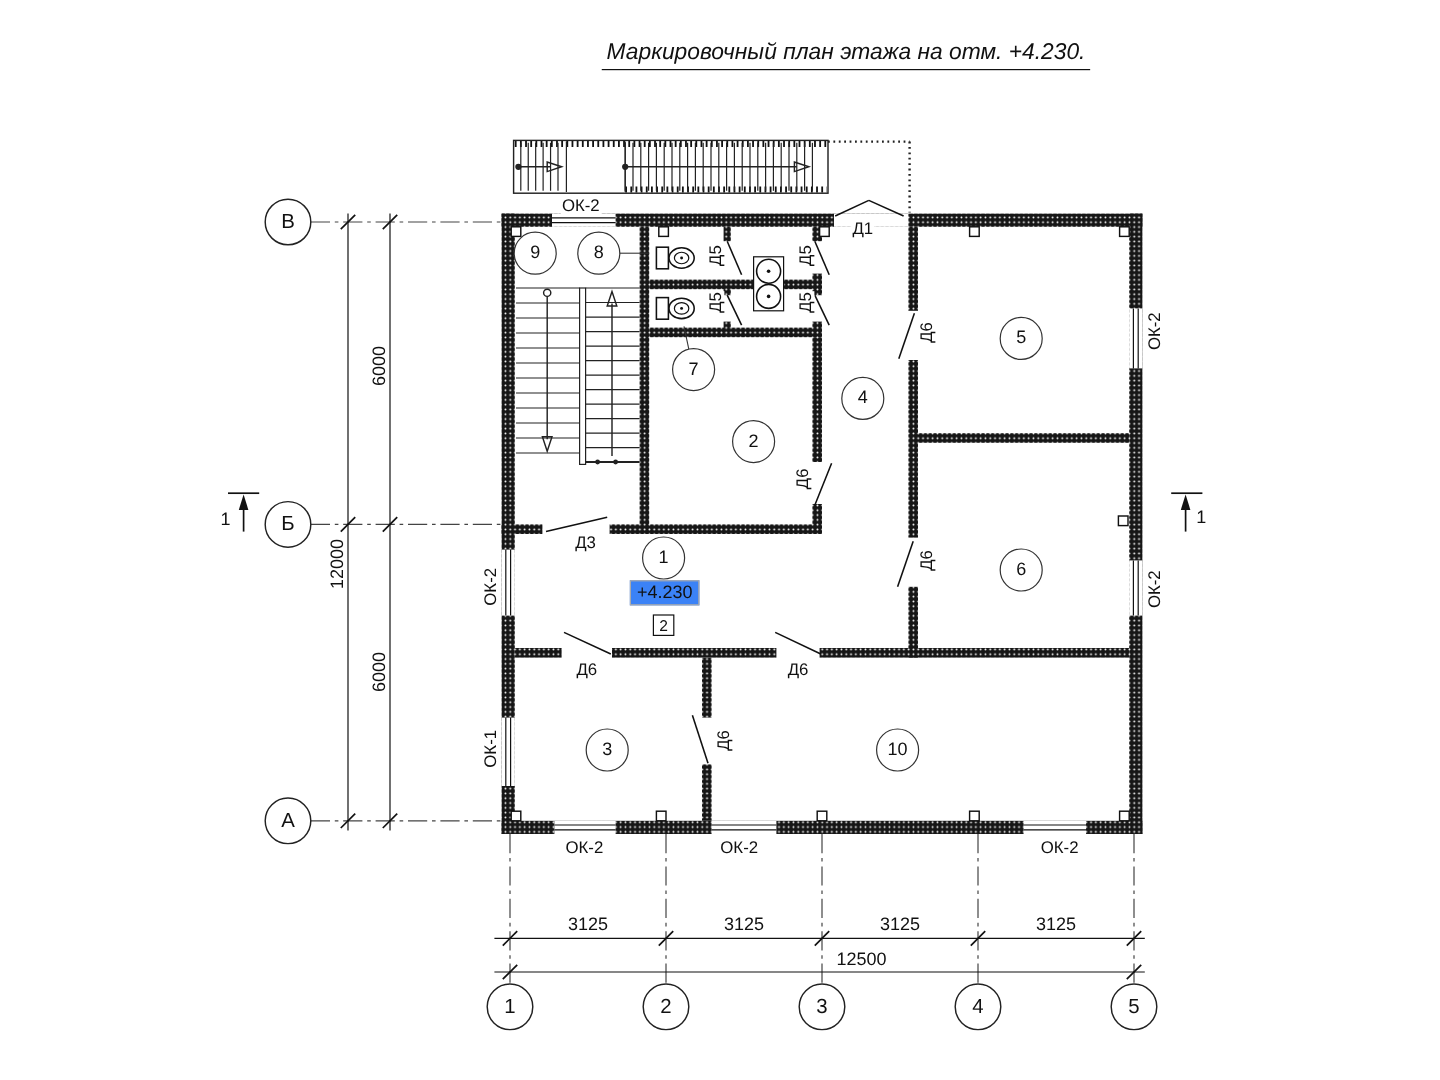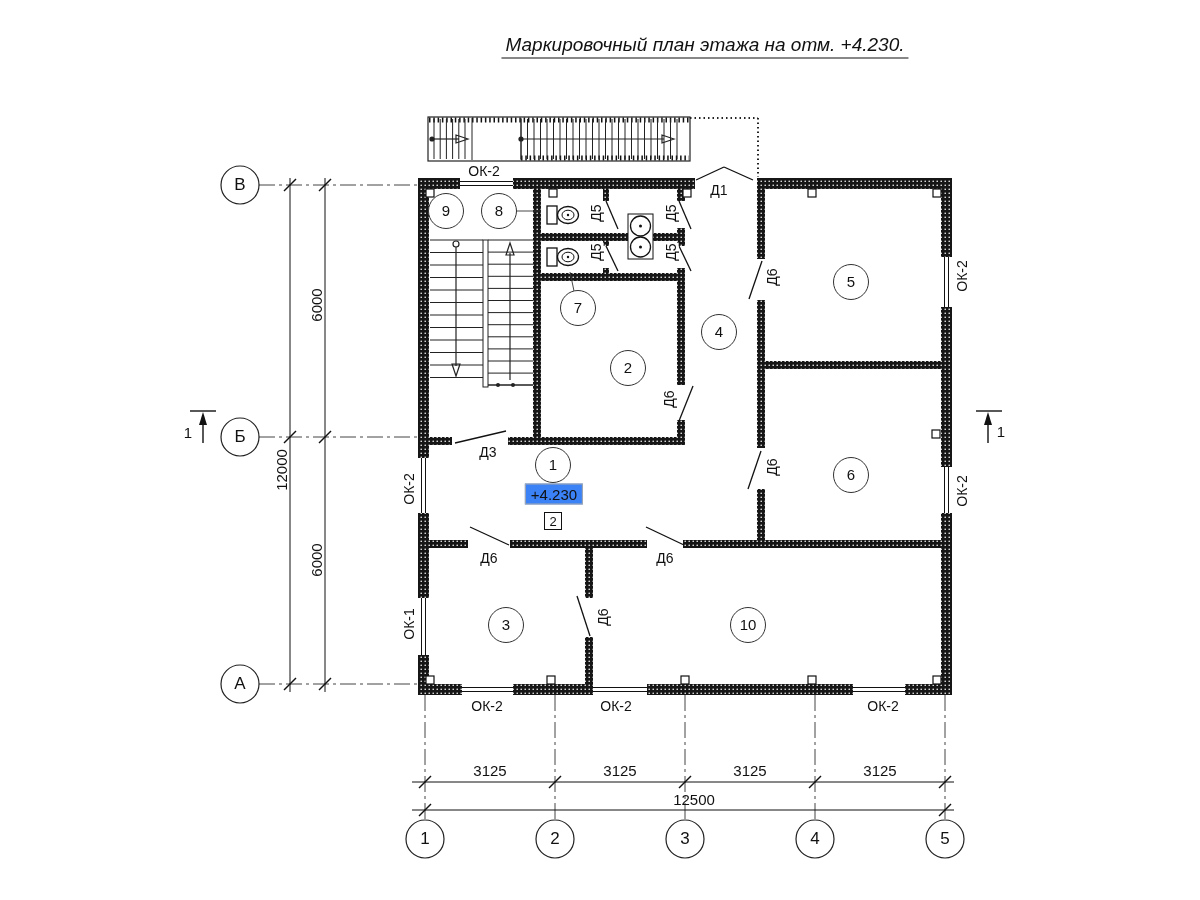--- a/index.html
+++ b/index.html
@@ -310,21 +310,21 @@
 <div class="lbl axis-lbl" style="left:425px;top:839px">1</div>
 <div class="lbl axis-lbl" style="left:555px;top:839px">2</div>
 <div class="lbl axis-lbl" style="left:685px;top:839px">3</div>
 <div class="lbl axis-lbl" style="left:815px;top:839px">4</div>
 <div class="lbl axis-lbl" style="left:945px;top:839px">5</div>
 
 <div class="lbl dim nobg" style="left:490px;top:771px">3125</div>
 <div class="lbl dim nobg" style="left:620px;top:771px">3125</div>
 <div class="lbl dim nobg" style="left:750px;top:771px">3125</div>
 <div class="lbl dim nobg" style="left:880px;top:771px">3125</div>
-<div class="lbl dim nobg" style="left:694px;top:800px">12500</div>
+<div class="lbl dim nobg" style="left:718px;top:800px">12500</div>
 <div class="lbl dim rot nobg" style="left:317px;top:305px">6000</div>
 <div class="lbl dim rot nobg" style="left:317px;top:560px">6000</div>
 <div class="lbl dim rot nobg" style="left:282px;top:470px">12000</div>
 
 <div class="lbl" style="left:484px;top:171px">ОК-2</div>
 <div class="lbl rot" style="left:409px;top:489px">ОК-2</div>
 <div class="lbl rot" style="left:409px;top:624px">ОК-1</div>
 <div class="lbl rot" style="left:962px;top:276px">ОК-2</div>
 <div class="lbl rot" style="left:962px;top:491px">ОК-2</div>
 <div class="lbl" style="left:487px;top:706px">ОК-2</div>

